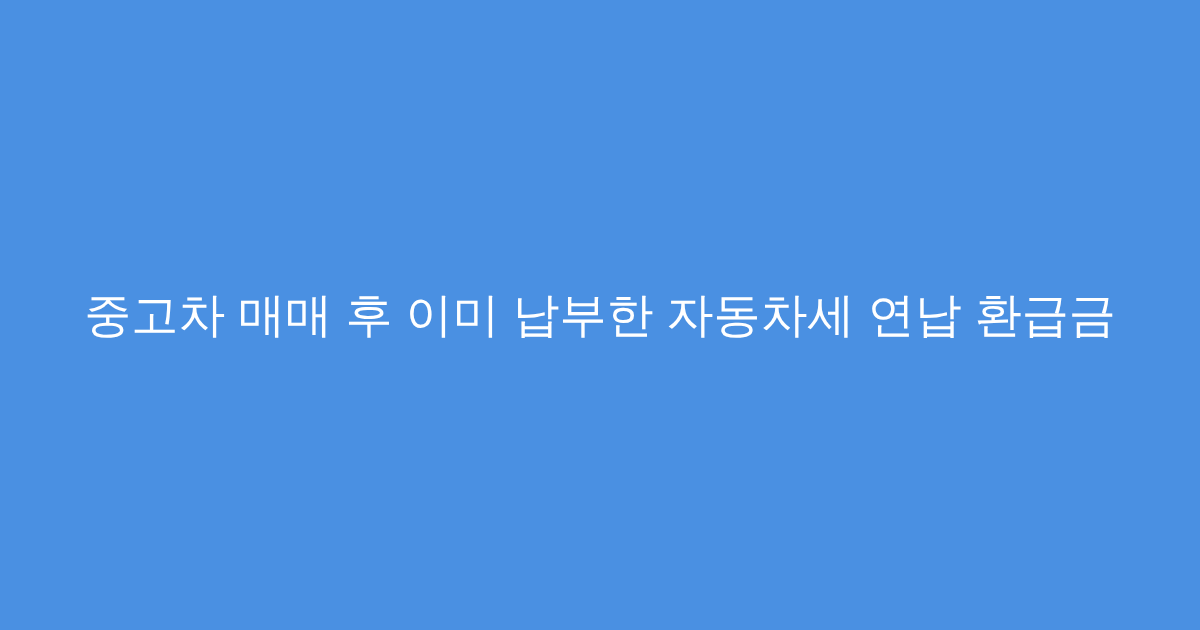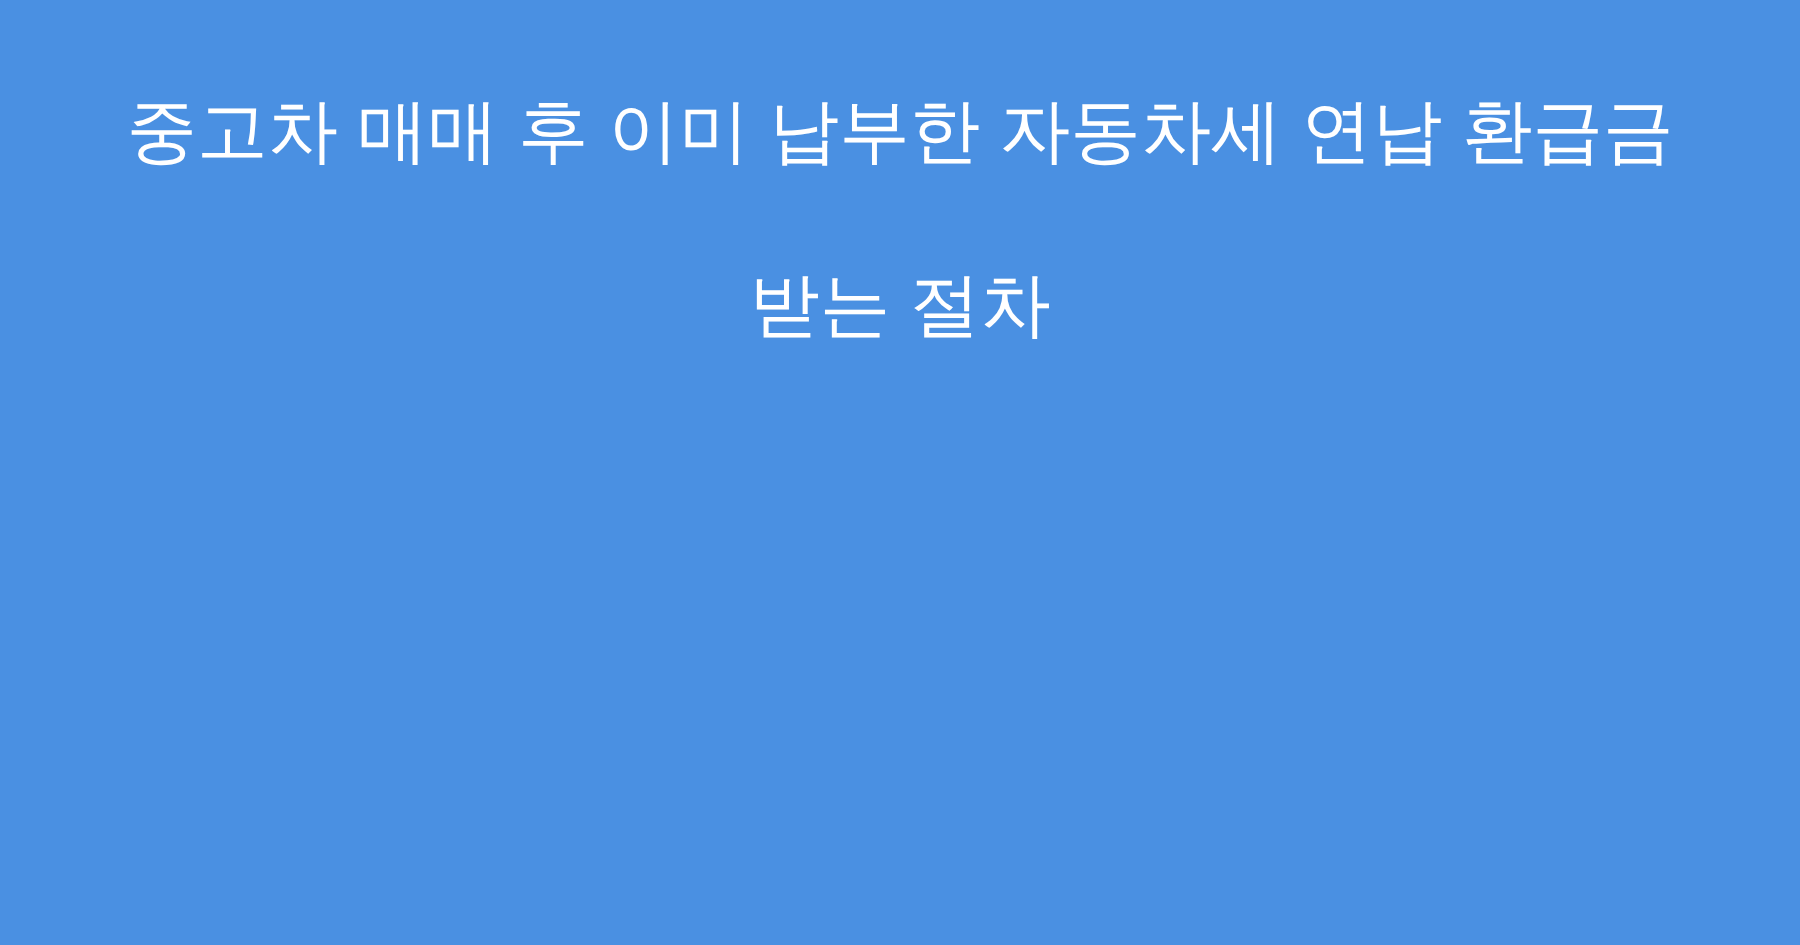--- a/index.html
+++ b/index.html
@@ -16,21 +16,21 @@
     background: #4a90e2;
   }
 
   .og-card {
     position: relative;
     box-sizing: border-box;
     width: 1200px;
     height: 630px;
     background-color: #4a90e2;
     display: flex;
-    align-items: flex-start;
+    align-items: center;
     justify-content: center;
     overflow: hidden;
   }
 
   .title-block {
     box-sizing: border-box;
     width: 100%;
     padding: 0 70px;
     text-align: center;
   }
@@ -53,17 +53,16 @@
   }
 </style>
 </head>
 <body style="background-color: rgb(74, 144, 226);">
 
 <div class="og-card" style="background-color: rgb(74, 144, 226);">
 
   <div class="title-block">
     <h1 class="og-title" style="color: rgb(255, 255, 255);">
       <span class="title-line">중고차 매매 후 이미 납부한 자동차세 연납 환급금</span>
-      <span class="title-line">받는 절차</span>
     </h1>
   </div>
 
 </div>
 
 </body></html>

